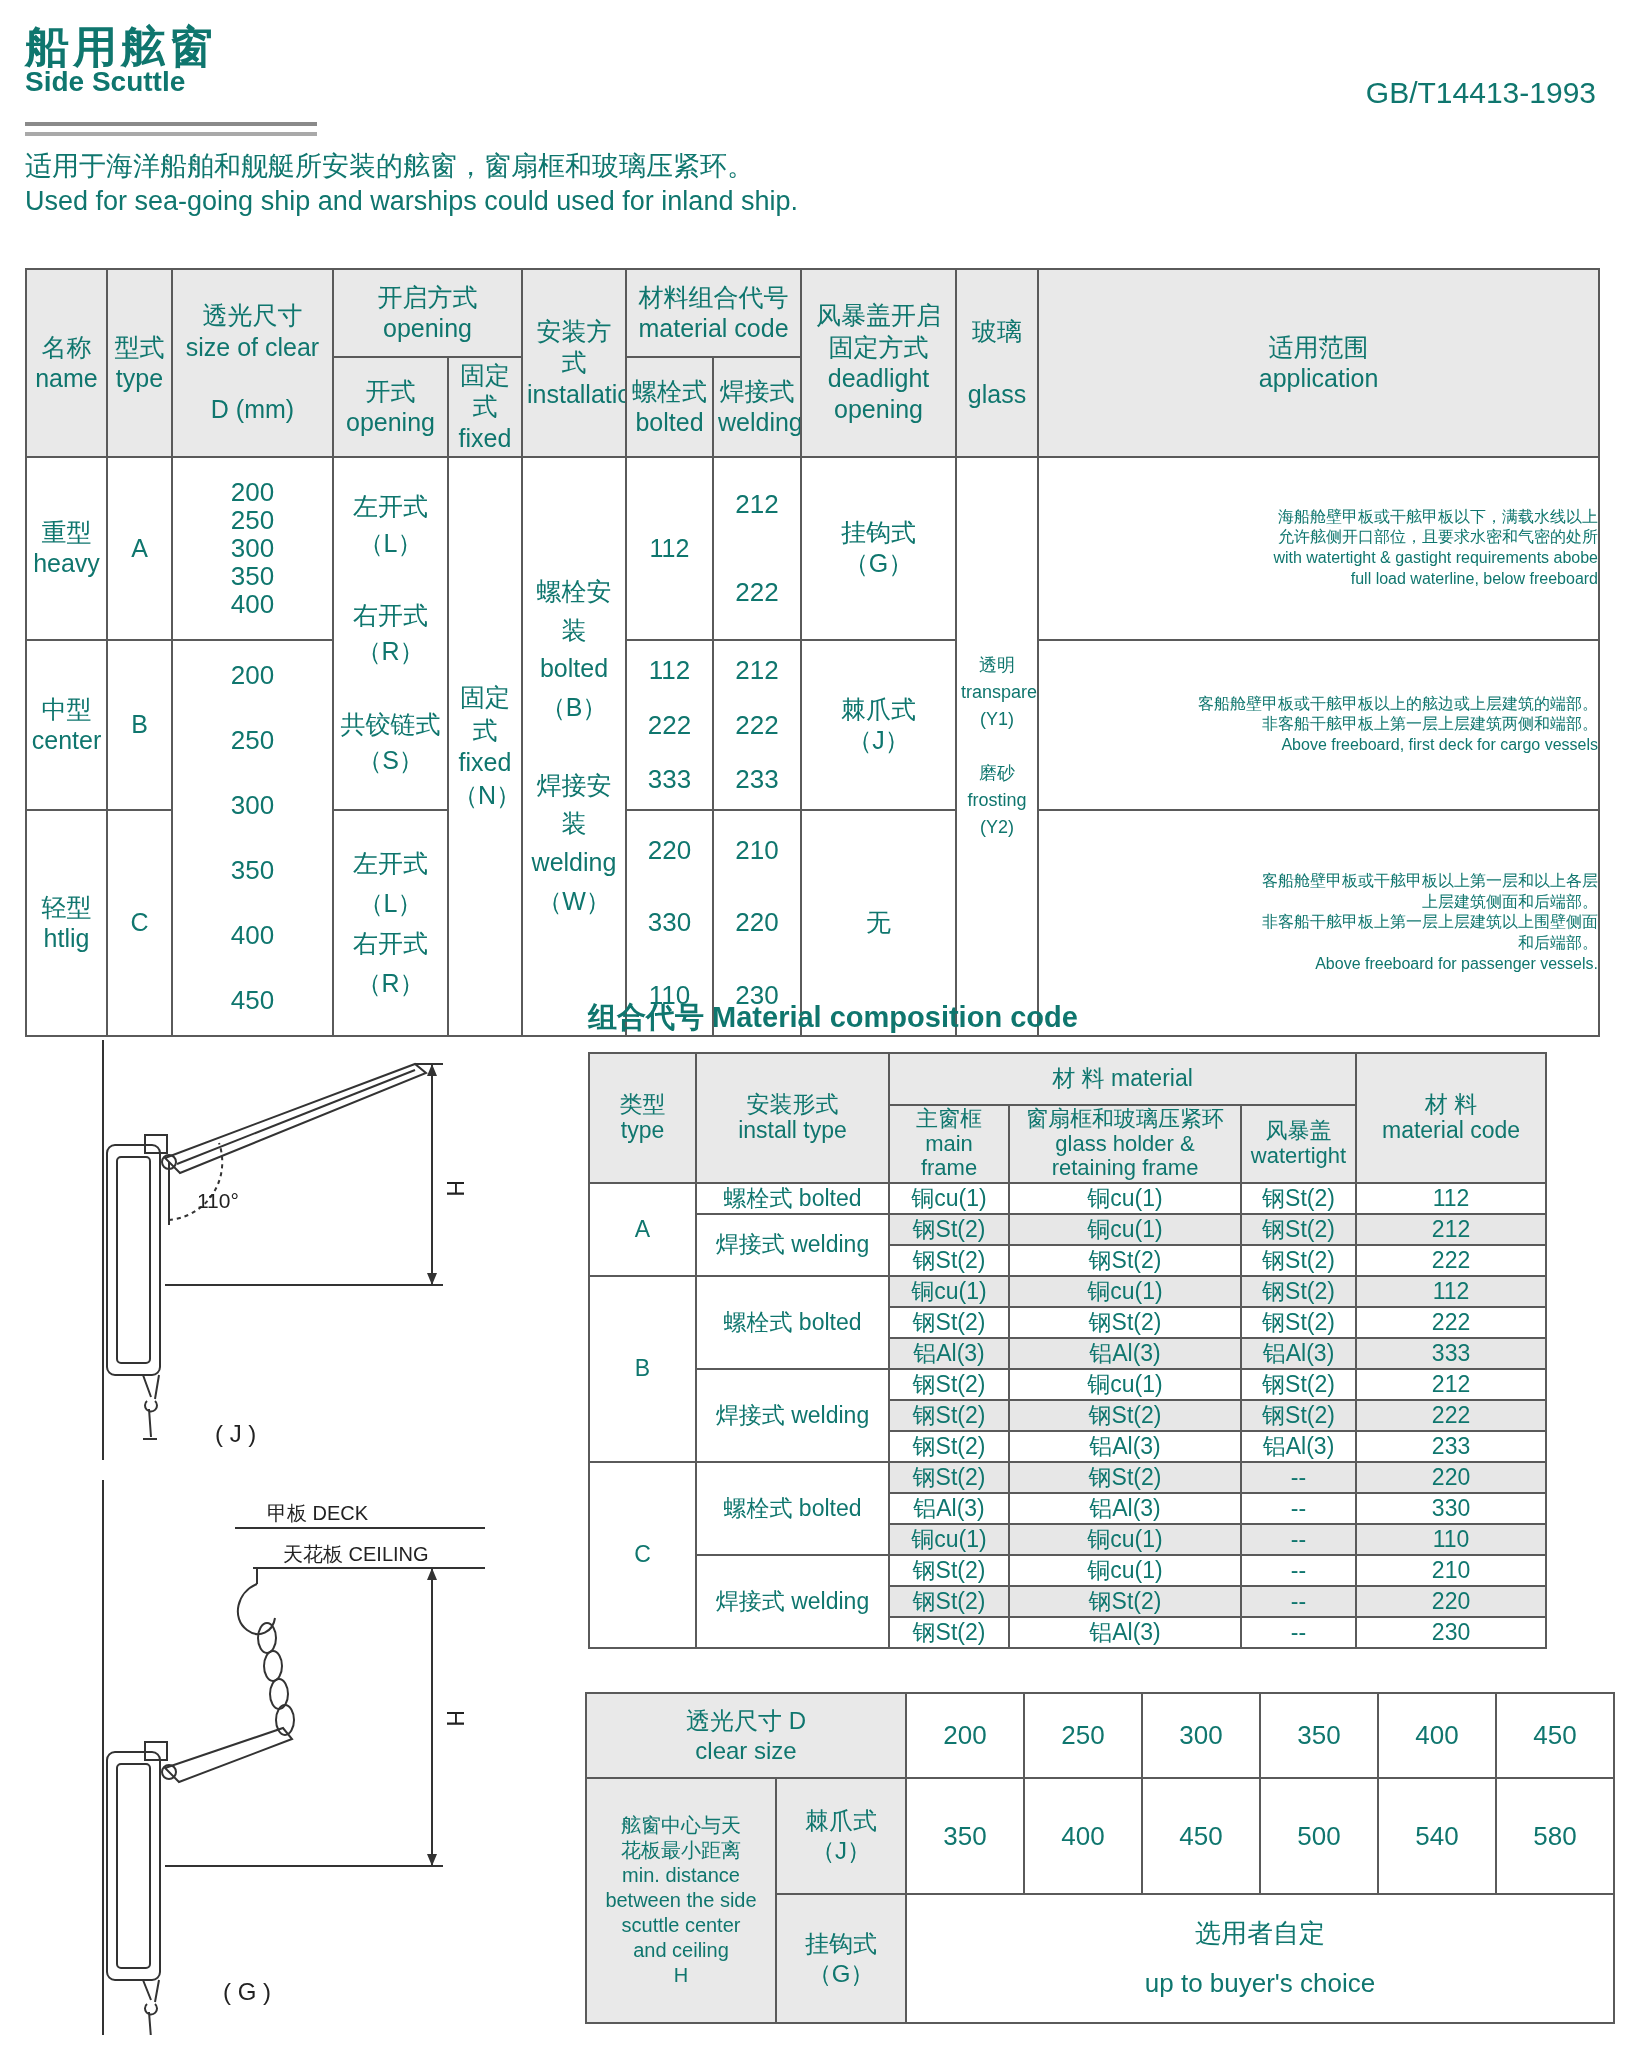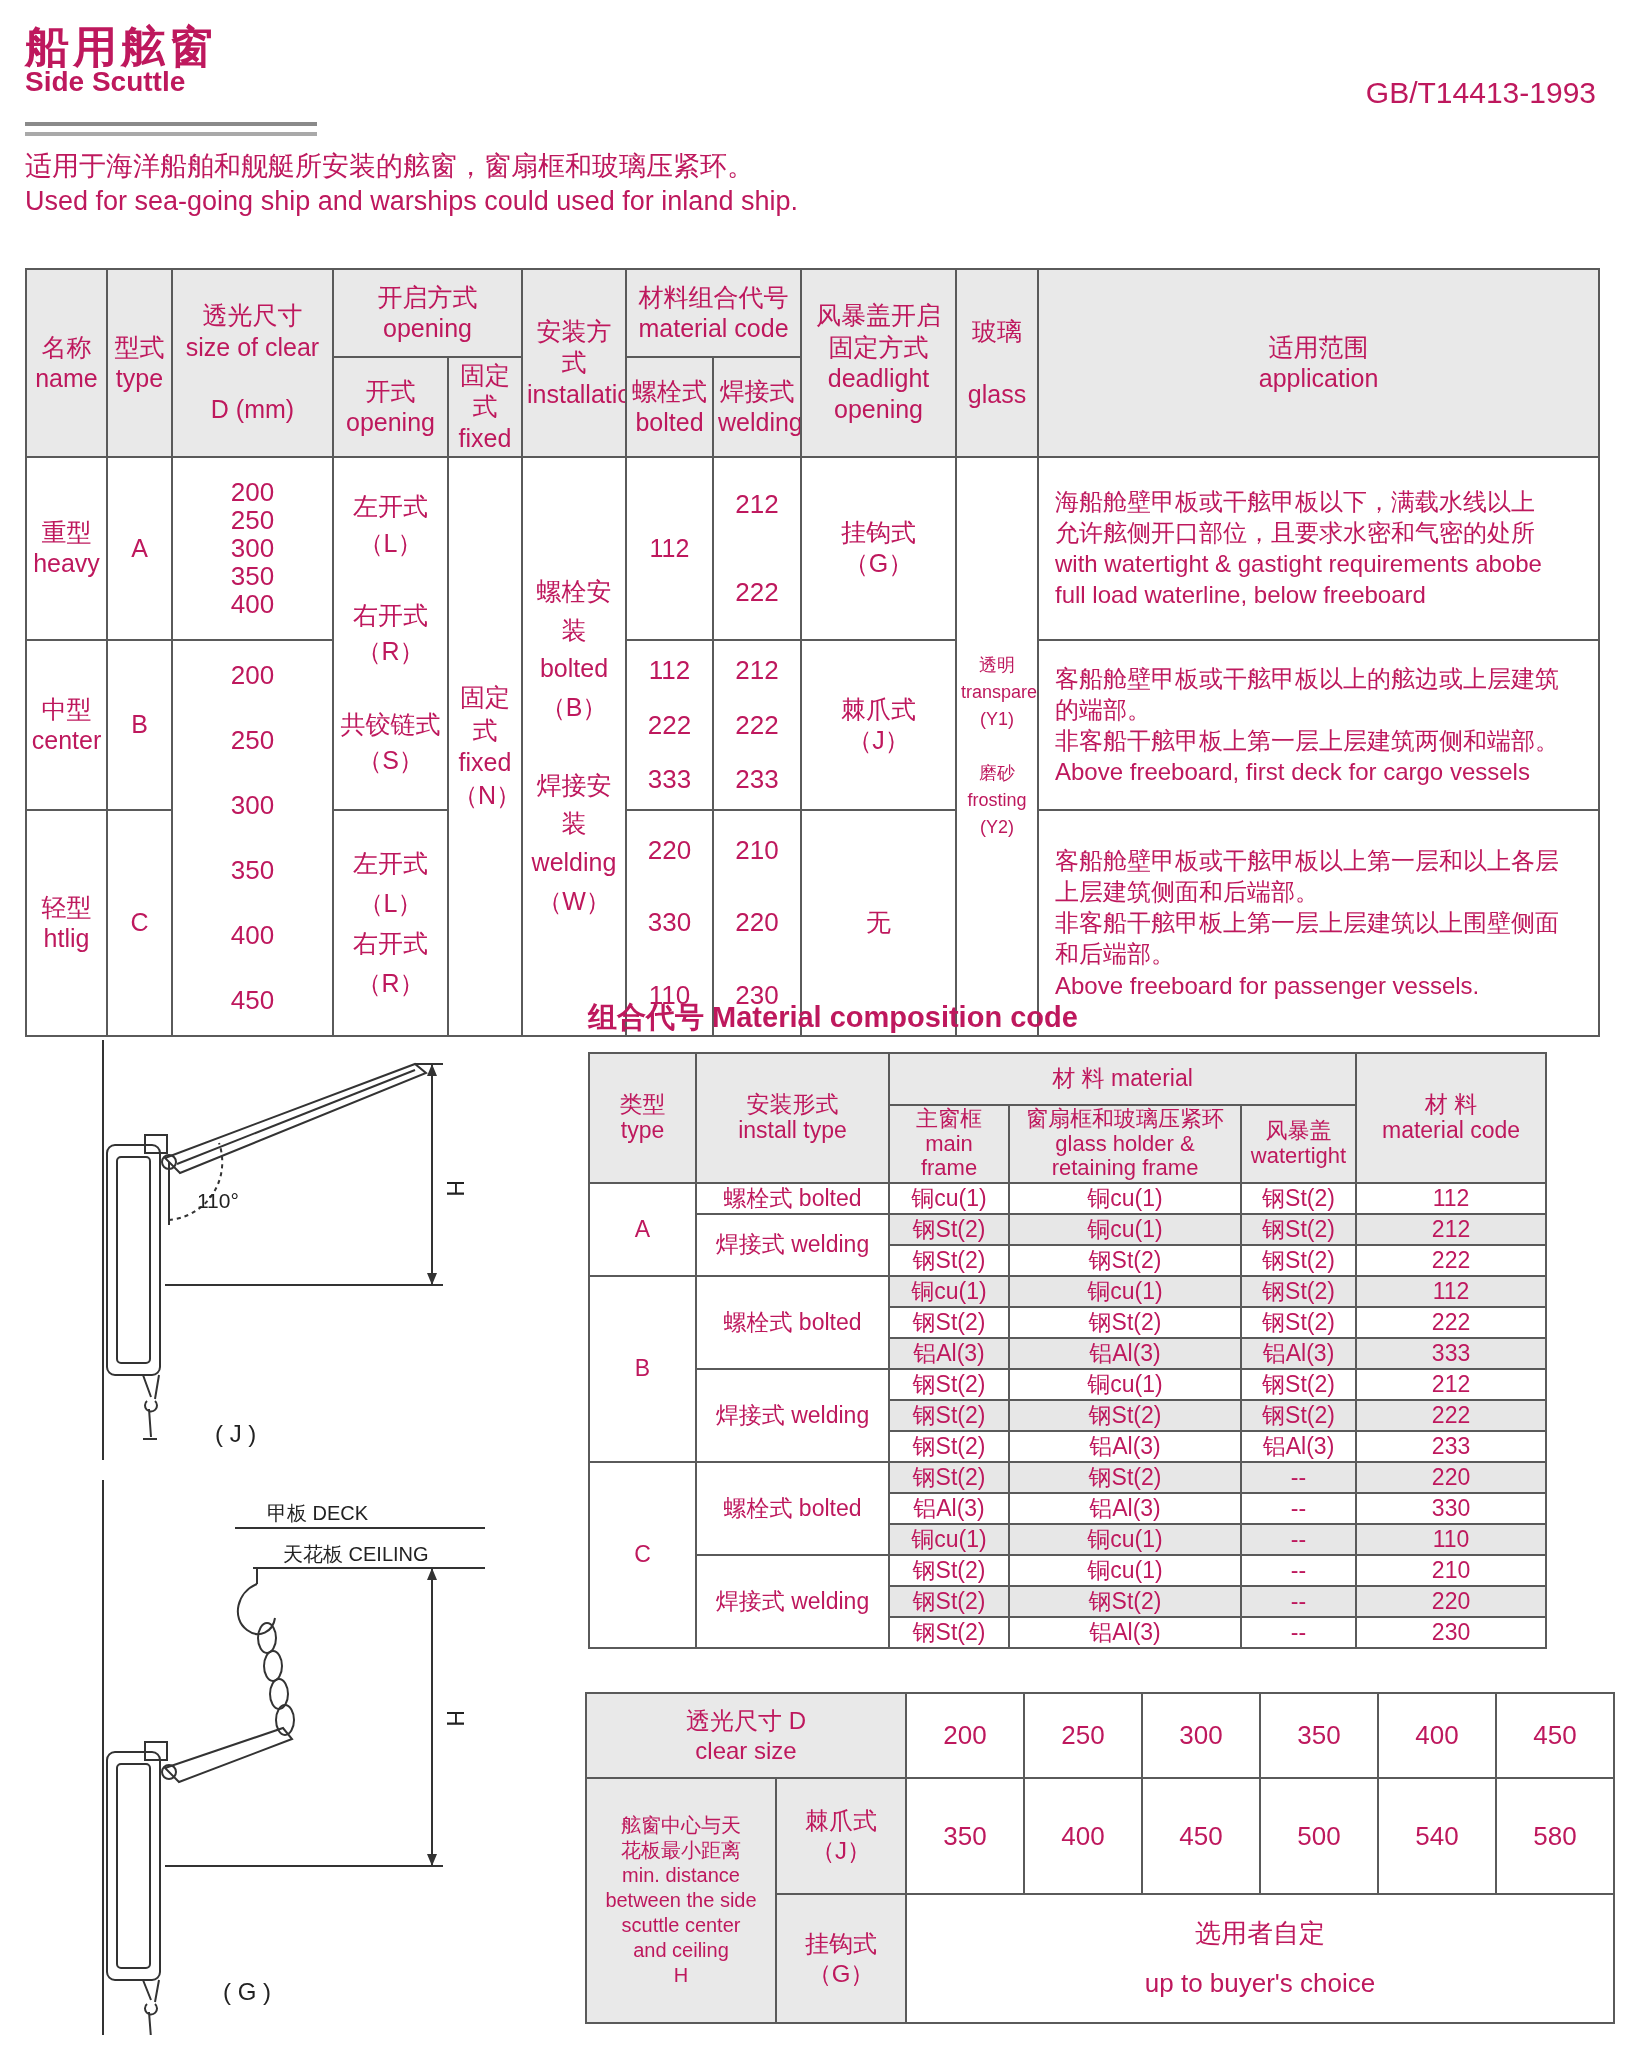--- a/index.html
+++ b/index.html
@@ -1,33 +1,33 @@
 <!DOCTYPE html>
 <html><head>
 <meta charset="utf-8">
 <style>
   html,body{margin:0;padding:0;background:#fff;}
   #page{position:relative;width:1626px;height:2054px;background:#ffffff;
-        font-family:"Liberation Sans","DejaVu Sans",sans-serif;color:#be185d;}
+        font-family:"Liberation Sans","DejaVu Sans",sans-serif;color:#0f766e;}
   .abs{position:absolute;}
   
   #title-zh{left:25px;top:18px;font-size:44px;font-weight:bold;letter-spacing:4px;}
   #title-en{left:25px;top:66px;font-size:28px;font-weight:bold;}
   .rule{left:25px;width:292px;height:4px;background:#8a8a8a;}
   #standard{right:30px;top:76px;font-size:30px;}
   #intro-zh{left:25px;top:148px;font-size:27px;}
   #intro-en{left:25px;top:186px;font-size:27px;}
   
   table{border-collapse:collapse;table-layout:fixed;}
   td,th{border:2px solid #5a5a5a;white-space:pre-line;text-align:center;vertical-align:middle;
         font-weight:normal;padding:2px 4px;font-size:25px;line-height:1.25;overflow:hidden;}
   th{background:#e9e9e9;}
   .shade{background:#e7e7e7;}
   #main-table{left:25px;top:268px;width:1573px;}
-  #main-table td.app{text-align:left;font-size:24px;line-height:1.3;padding:6px 16px;}
+  #main-table td.app{text-align:right;font-size:16px;line-height:1.3;padding:6px 0;}
   .sizesA{line-height:1.08;font-size:26px;}
   .sizesBC{line-height:2.5;font-size:26px;}
   .numA{line-height:3.4;font-size:26px;}
   .numB{line-height:2.1;font-size:26px;}
   .numC{line-height:2.8;font-size:26px;}
   .openAB{line-height:1.45;}
   .openC{line-height:1.6;}
   .fixedcell{line-height:1.3;}
   .installcell{line-height:1.55;}
   .glasscell{font-size:18px;line-height:1.5;}

